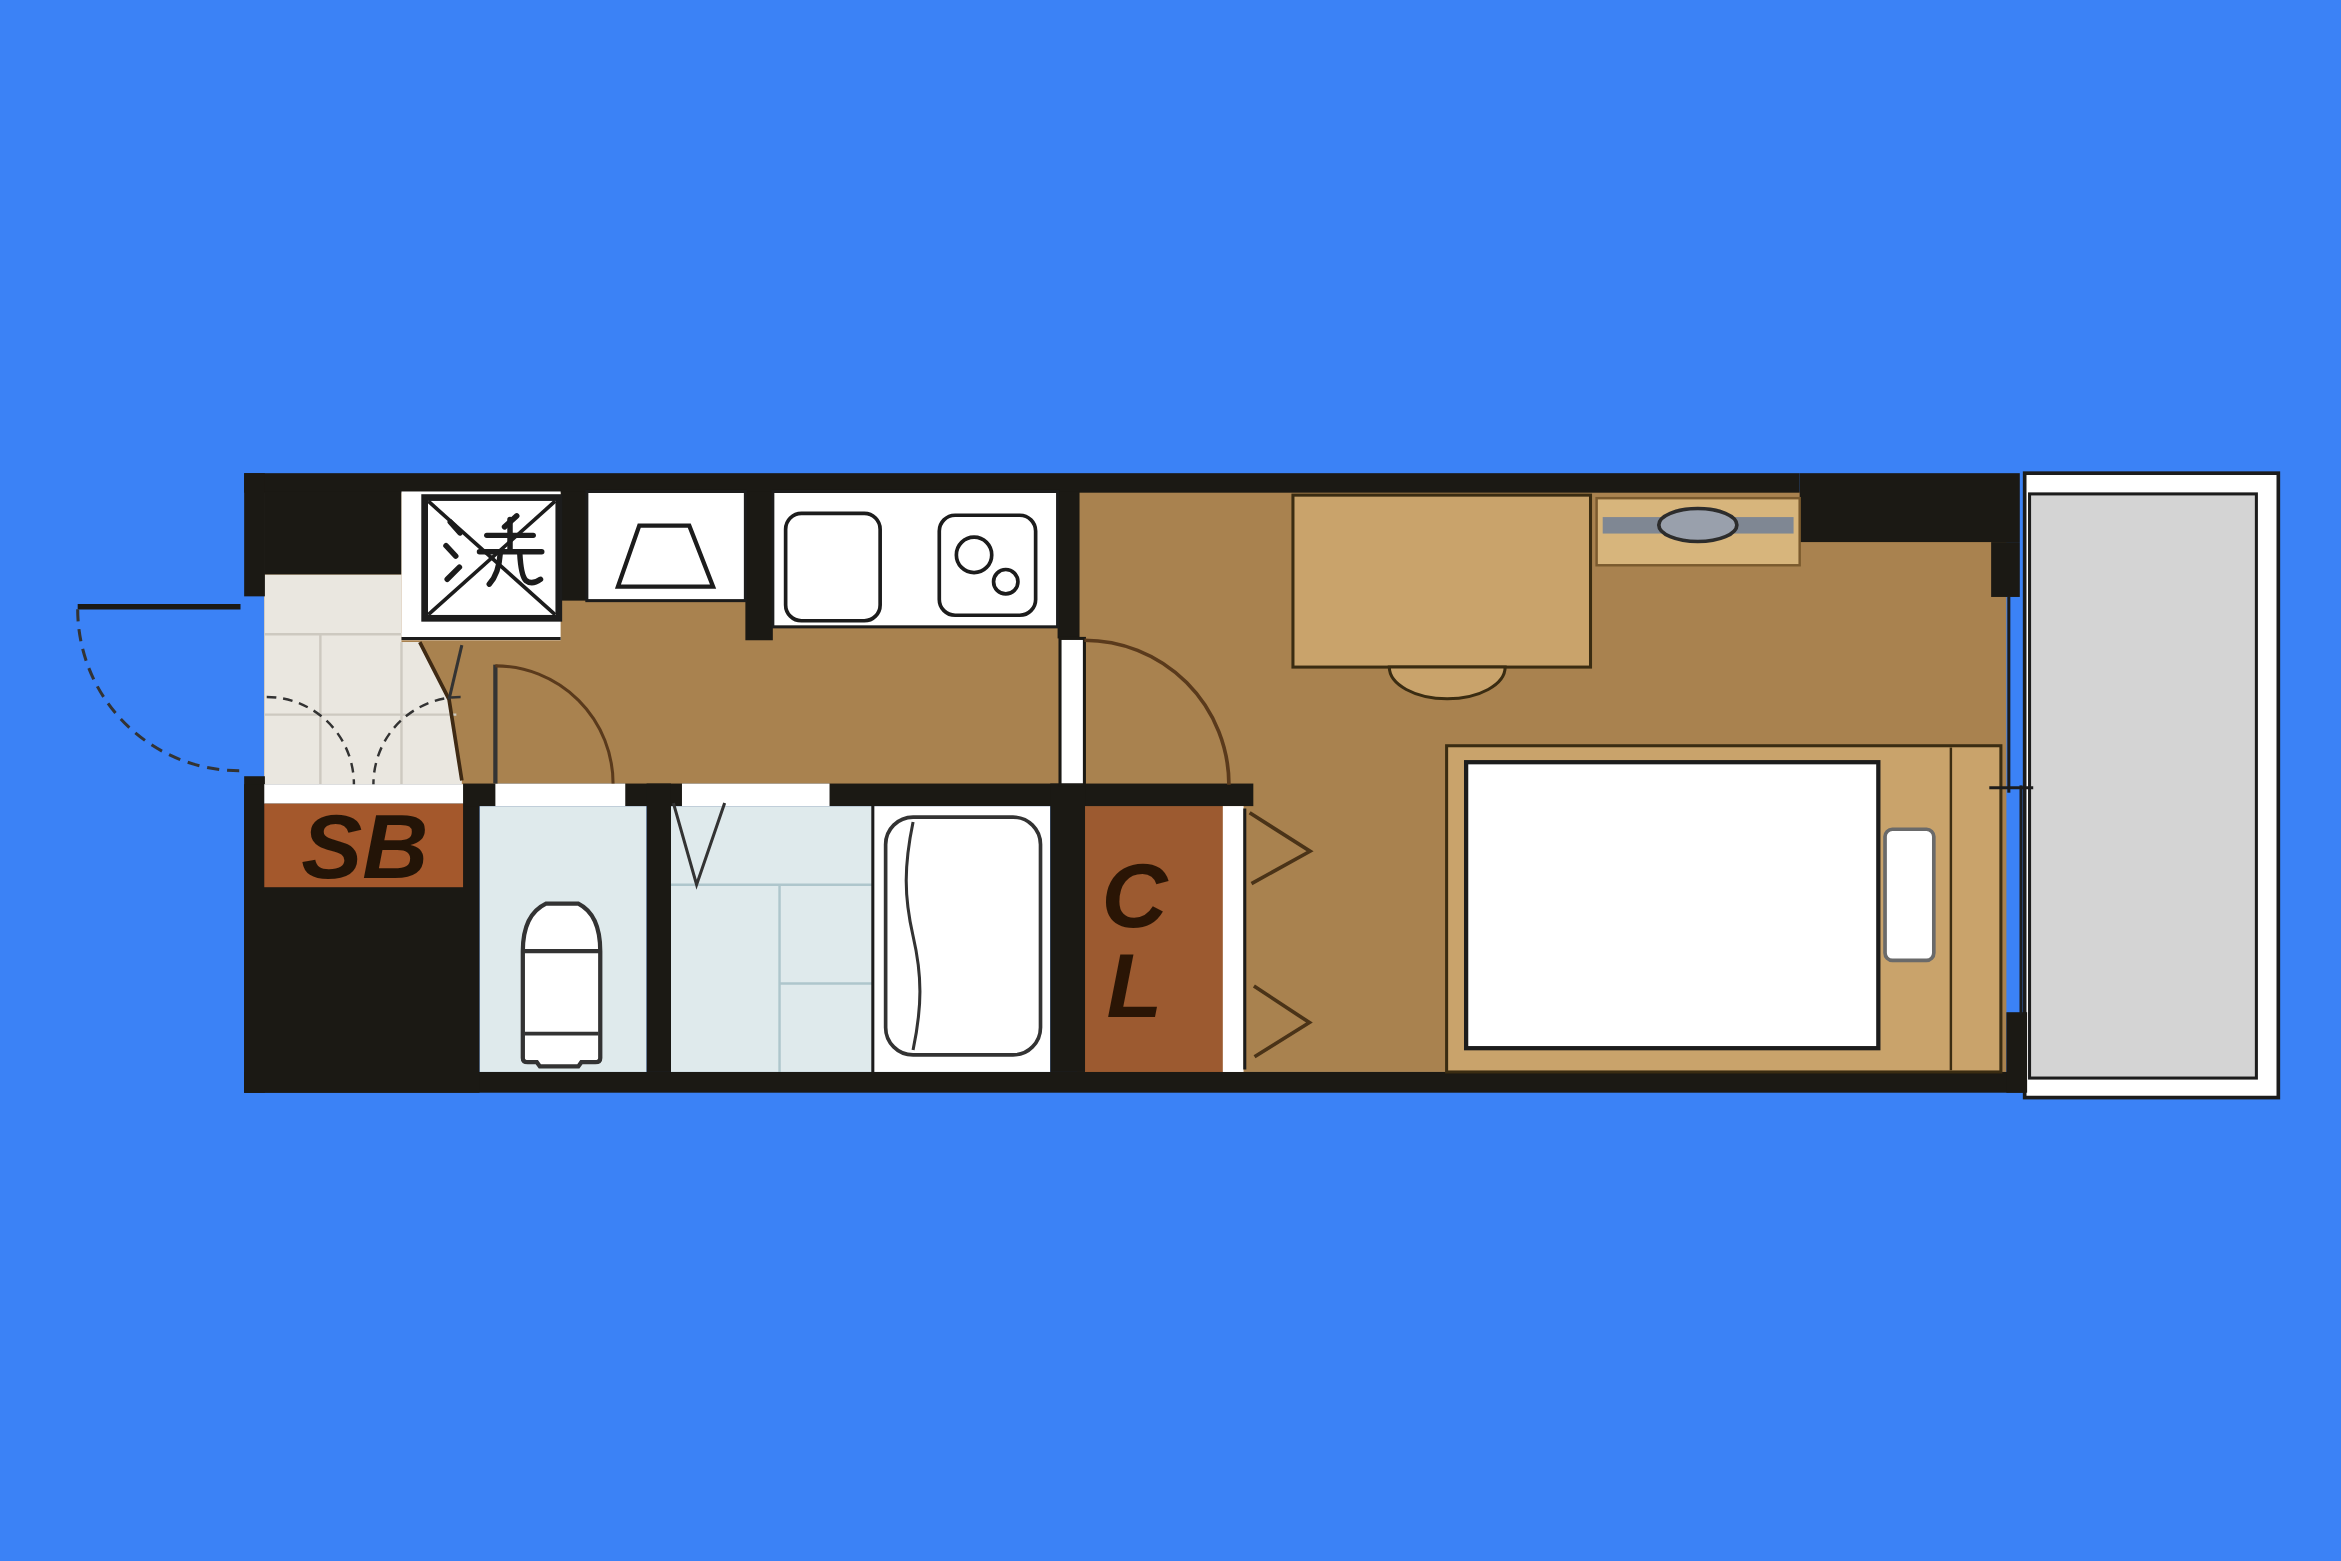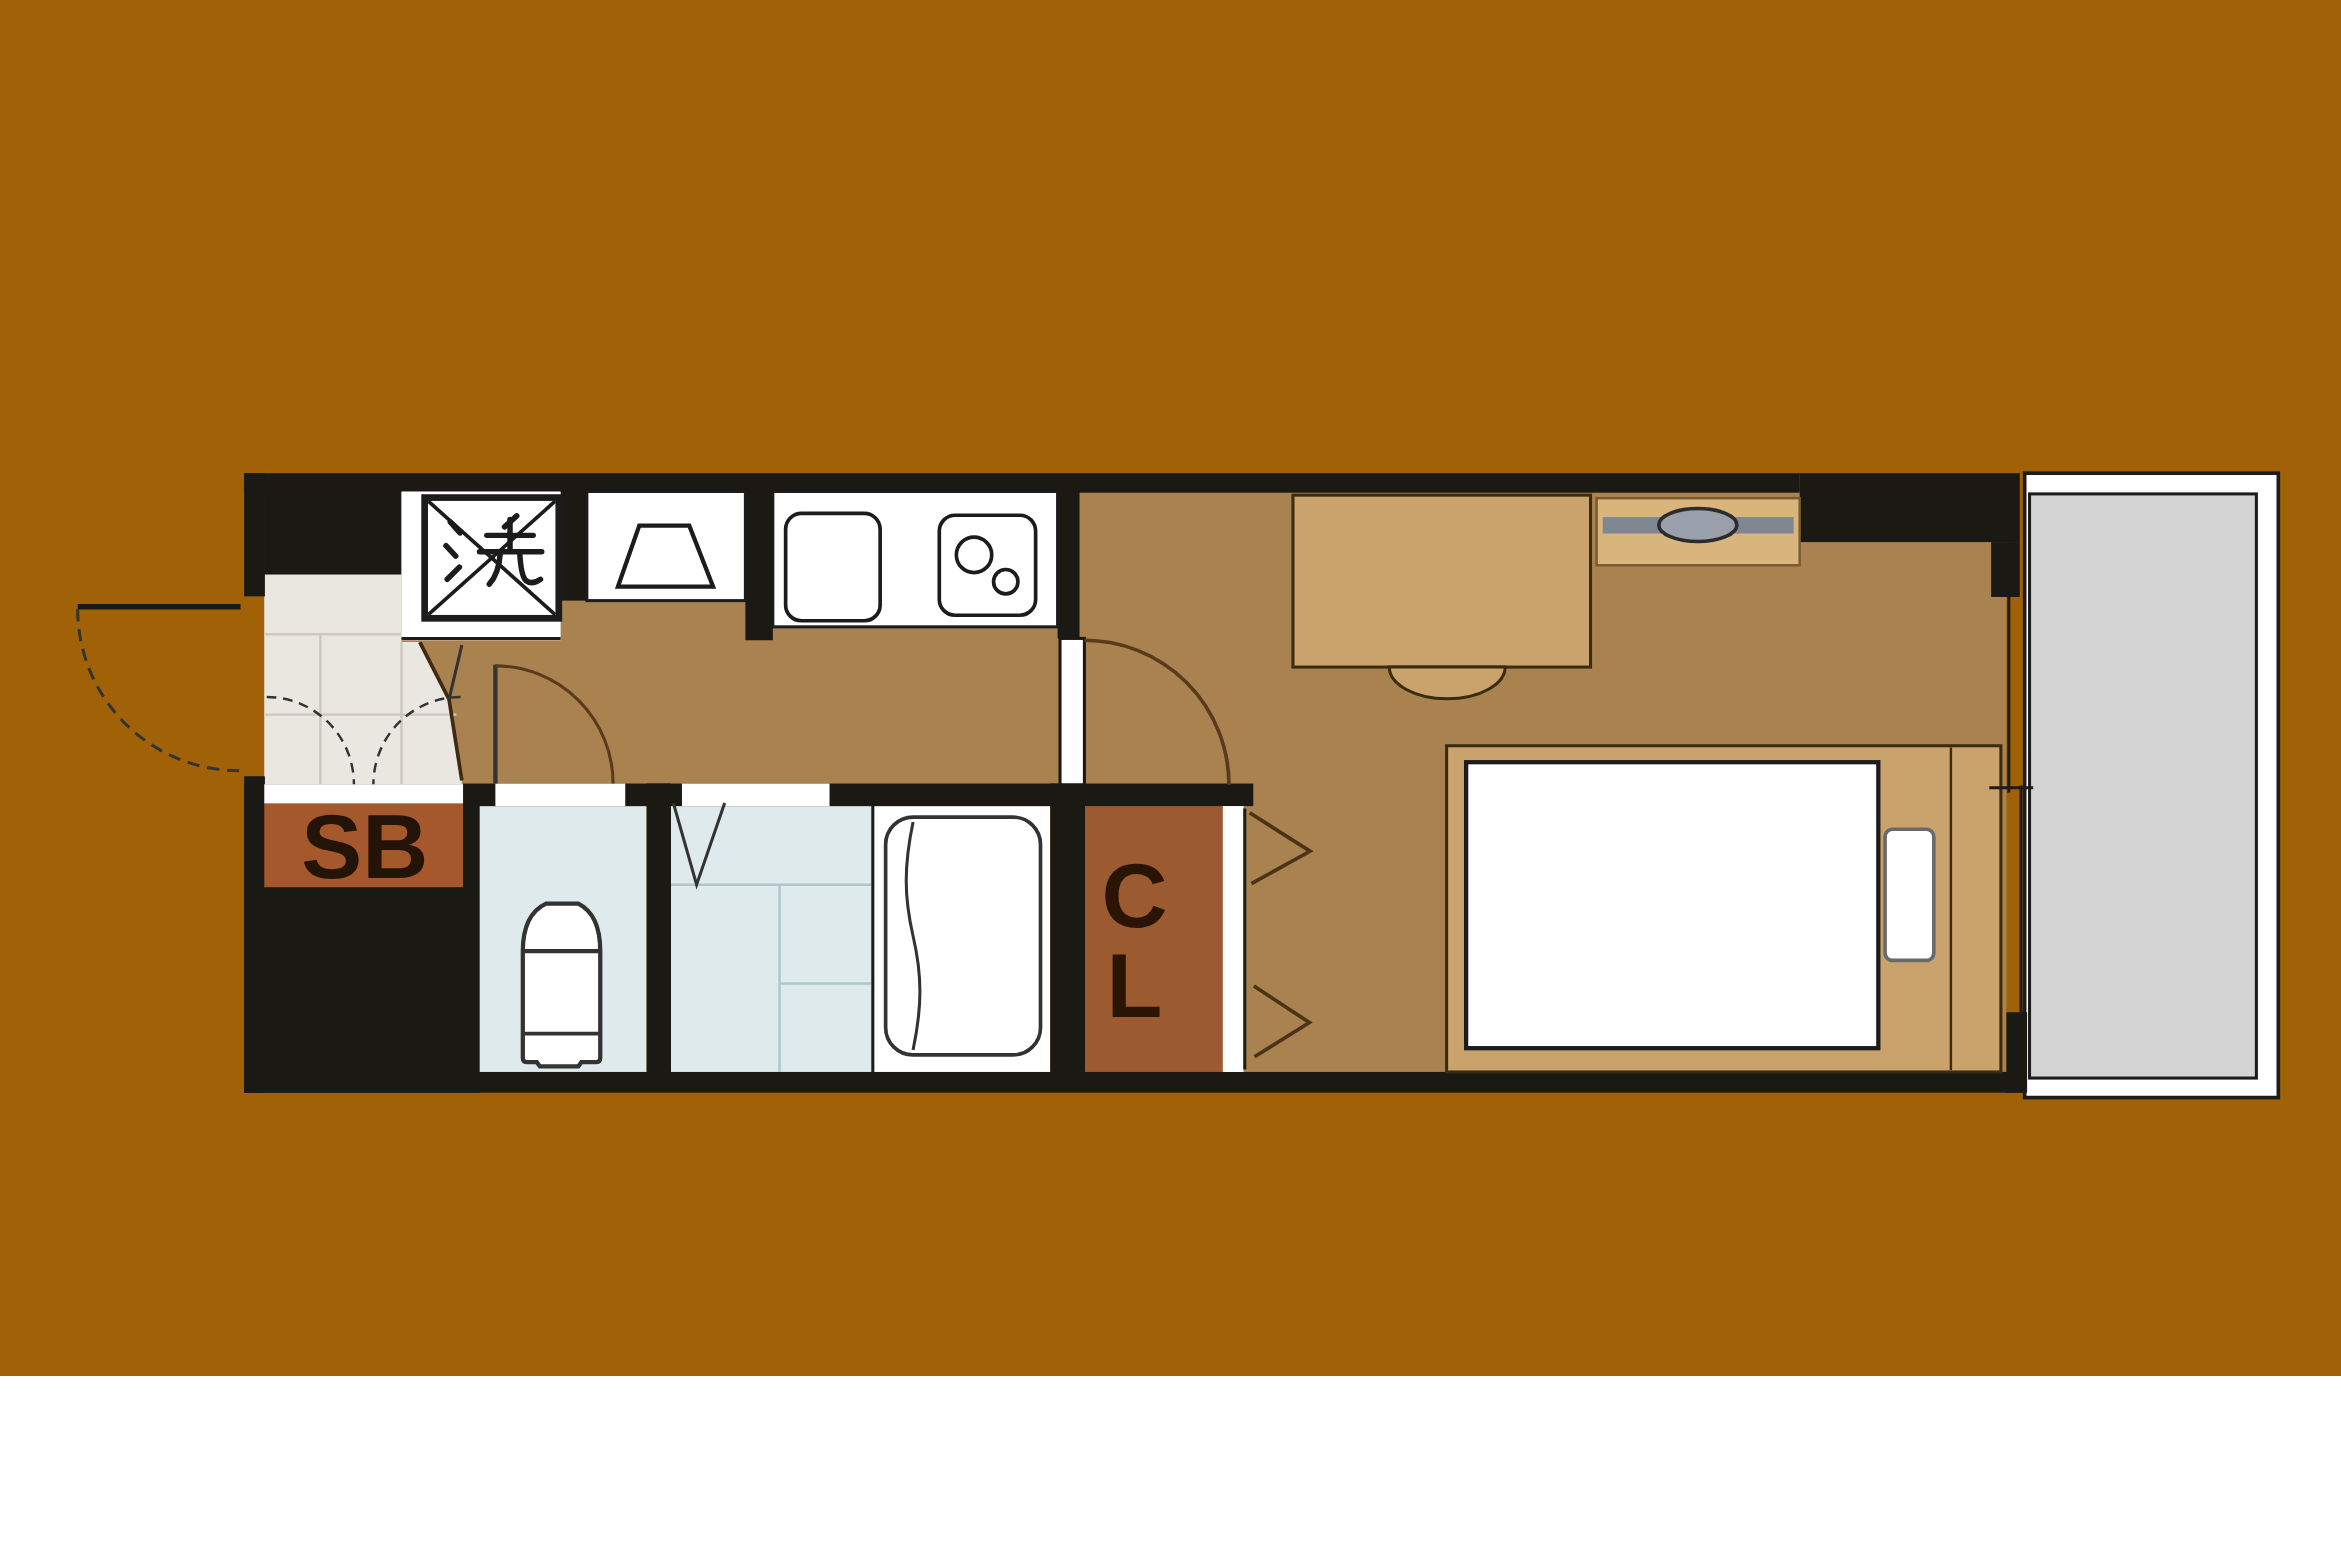--- a/index.html
+++ b/index.html
@@ -6,23 +6,24 @@
     margin: 0;
     padding: 0;
     background: #ffffff;
     width: 2342px;
     height: 1561px;
     font-family: "Liberation Sans", sans-serif;
   }
   #plan-canvas {
     position: relative;
     width: 2342px;
-    height: 1376px;
-    background: #a16207;
+    height: 1561px;
+    background: #3b82f6;
     overflow: hidden;
+    font-style: italic;
   }
   #plan-svg {
     position: absolute;
     left: 0;
     top: 0;
     width: 2342px;
     height: 1561px;
   }
   text {
     font-family: "Liberation Sans", sans-serif;

